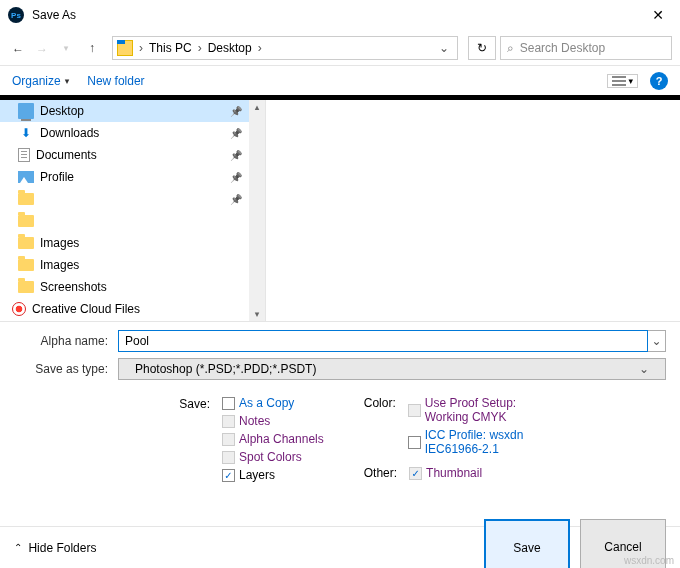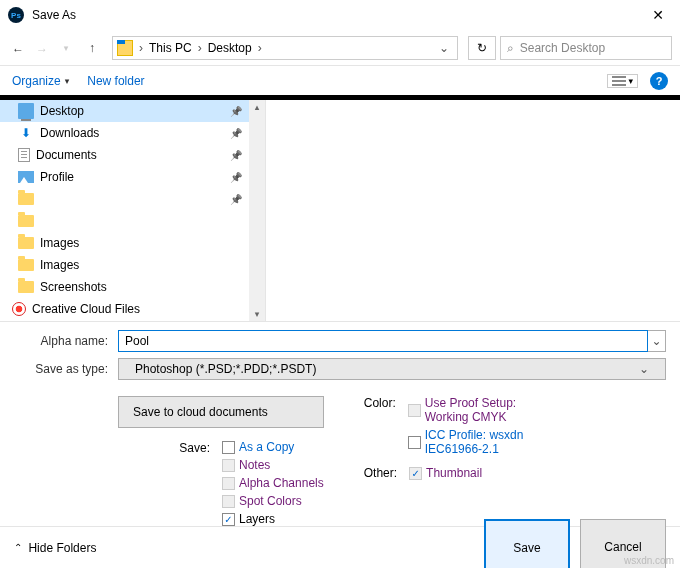--- a/index.html
+++ b/index.html
@@ -187,21 +187,20 @@
       <div class="combo">
         <span>Photoshop (*.PSD;*.PDD;*.PSDT)</span>
         <span class="dd">⌄</span>
       </div>
     </div>
   </div>
 </div>
 
 <div class="options-area">
   <div class="opt-col" style="margin-left:104px;">
-    <div class="cloud-btn">Save to cloud documents</div>
     <div class="save-row">
       <div class="save-lbl">Save:</div>
       <div class="opt-col">
         <div class="chk-row">
             <span class="chk"></span>
             <span class="link-blue">As a Copy</span>
           </div>
         <div class="chk-row">
             <span class="chk disabled"></span>
             <span class="txt-dim">Notes</span>

